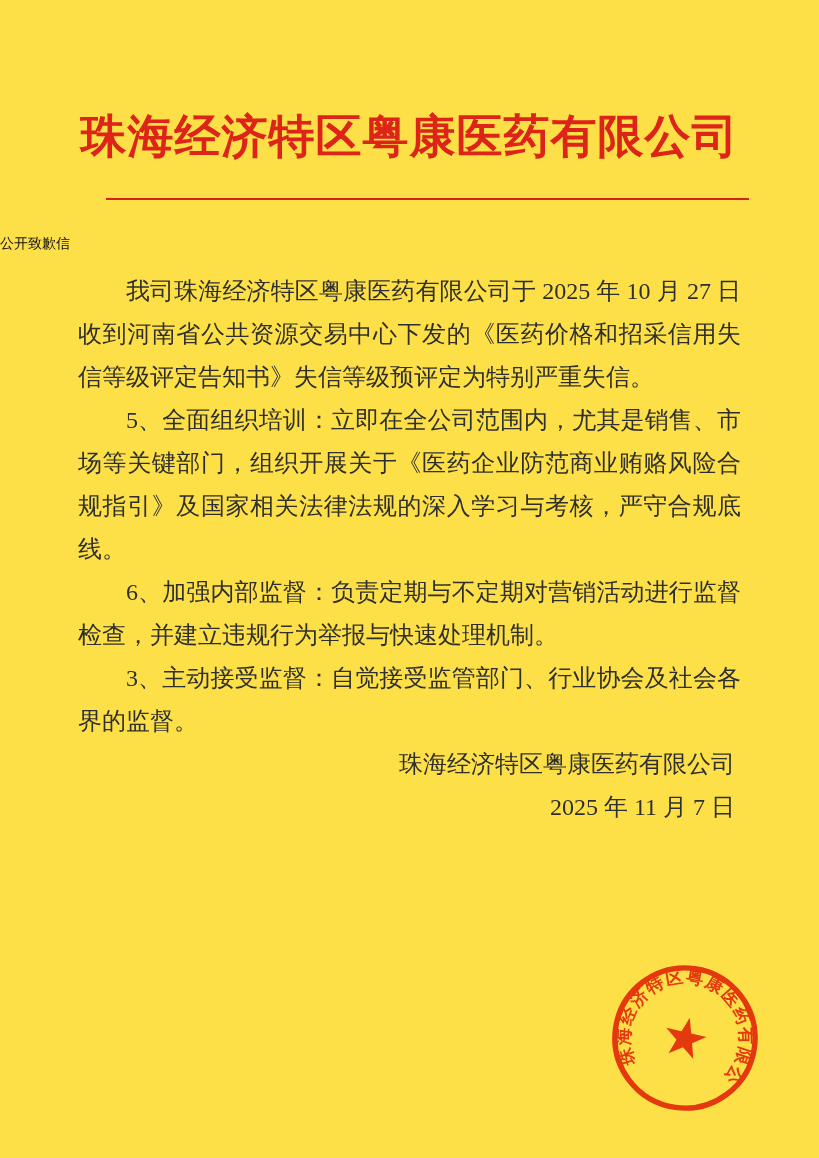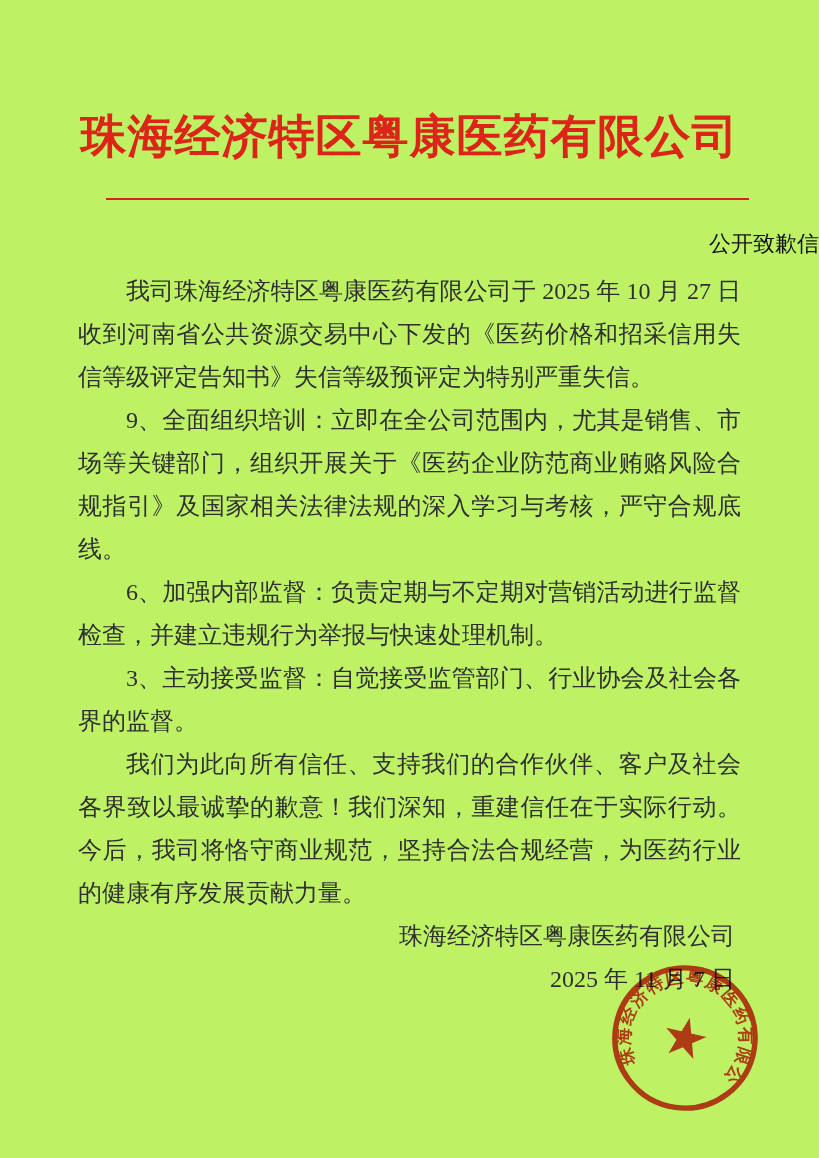--- a/index.html
+++ b/index.html
@@ -8,21 +8,21 @@
     --seal-red: #e53426;
     --body-text: #2f2f2f;
   }
   * { margin: 0; padding: 0; box-sizing: border-box; }
   html, body { background: #ffffff; }
   .page {
     position: relative;
     width: 819px;
     height: 1158px;
     margin: 0 auto;
-    background: #bef264;
+    background: #fde047;
     overflow: hidden;
     font-family: "Liberation Serif", serif;
   }
   .company-title {
     padding-top: 106px;
     text-align: center;
     font-size: 46px;
     line-height: 62px;
     font-weight: bold;
     letter-spacing: 1px;
@@ -30,22 +30,22 @@
     font-family: "Liberation Serif", serif;
   }
   .divider {
     margin: 30px 0 0 106px;
     width: 643px;
     height: 0;
     border-top: 2.5px solid var(--line-red);
   }
   .doc-title {
     margin-top: 30px;
-    text-align: right;
-    font-size: 22px;
+    text-align: left;
+    font-size: 14px;
     line-height: 28px;
     font-weight: normal;
     color: #111111;
   }
   .body-text {
     margin: 12px 78px 0 78px;
     width: 663px;
     font-size: 24px;
     line-height: 43px;
     color: var(--body-text);
@@ -82,24 +82,23 @@
 <div class="page">
 
   <div class="company-title">珠海经济特区粤康医药有限公司</div>
 
   <div class="divider"></div>
 
   <div class="doc-title">公开致歉信</div>
 
   <div class="body-text">
     <p class="para">我司珠海经济特区粤康医药有限公司于 2025 年 10 月 27 日收到河南省公共资源交易中心下发的《医药价格和招采信用失信等级评定告知书》失信等级预评定为特别严重失信。</p>
-    <p class="para">9、全面组织培训：立即在全公司范围内，尤其是销售、市场等关键部门，组织开展关于《医药企业防范商业贿赂风险合规指引》及国家相关法律法规的深入学习与考核，严守合规底线。</p>
+    <p class="para">5、全面组织培训：立即在全公司范围内，尤其是销售、市场等关键部门，组织开展关于《医药企业防范商业贿赂风险合规指引》及国家相关法律法规的深入学习与考核，严守合规底线。</p>
     <p class="para">6、加强内部监督：负责定期与不定期对营销活动进行监督检查，并建立违规行为举报与快速处理机制。</p>
     <p class="para">3、主动接受监督：自觉接受监管部门、行业协会及社会各界的监督。</p>
-    <p class="para">我们为此向所有信任、支持我们的合作伙伴、客户及社会各界致以最诚挚的歉意！我们深知，重建信任在于实际行动。今后，我司将恪守商业规范，坚持合法合规经营，为医药行业的健康有序发展贡献力量。</p>
     <p class="sig-line">珠海经济特区粤康医药有限公司</p>
     <p class="sig-line">2025 年 11 月 7 日</p>
   </div>
 
   <svg class="seal" viewBox="0 0 154 154" xmlns="http://www.w3.org/2000/svg">
     <g transform="rotate(8 77 77)">
       <circle cx="77" cy="77" r="71" fill="none" stroke="#e53426" stroke-width="5.5"></circle>
       <polygon transform="rotate(5 77 78)" fill="#e53426" points="77,56 82,71.1 97.9,71.2 85.1,80.6 89.9,95.8 77,86.5 64.1,95.8 68.9,80.6 56.1,71.2 72,71.1"></polygon>
       <defs>
         <path id="seal-text-arc" d="M 31.1 109.1 A 56 56 0 1 1 122.9 109.1" fill="none"></path>

